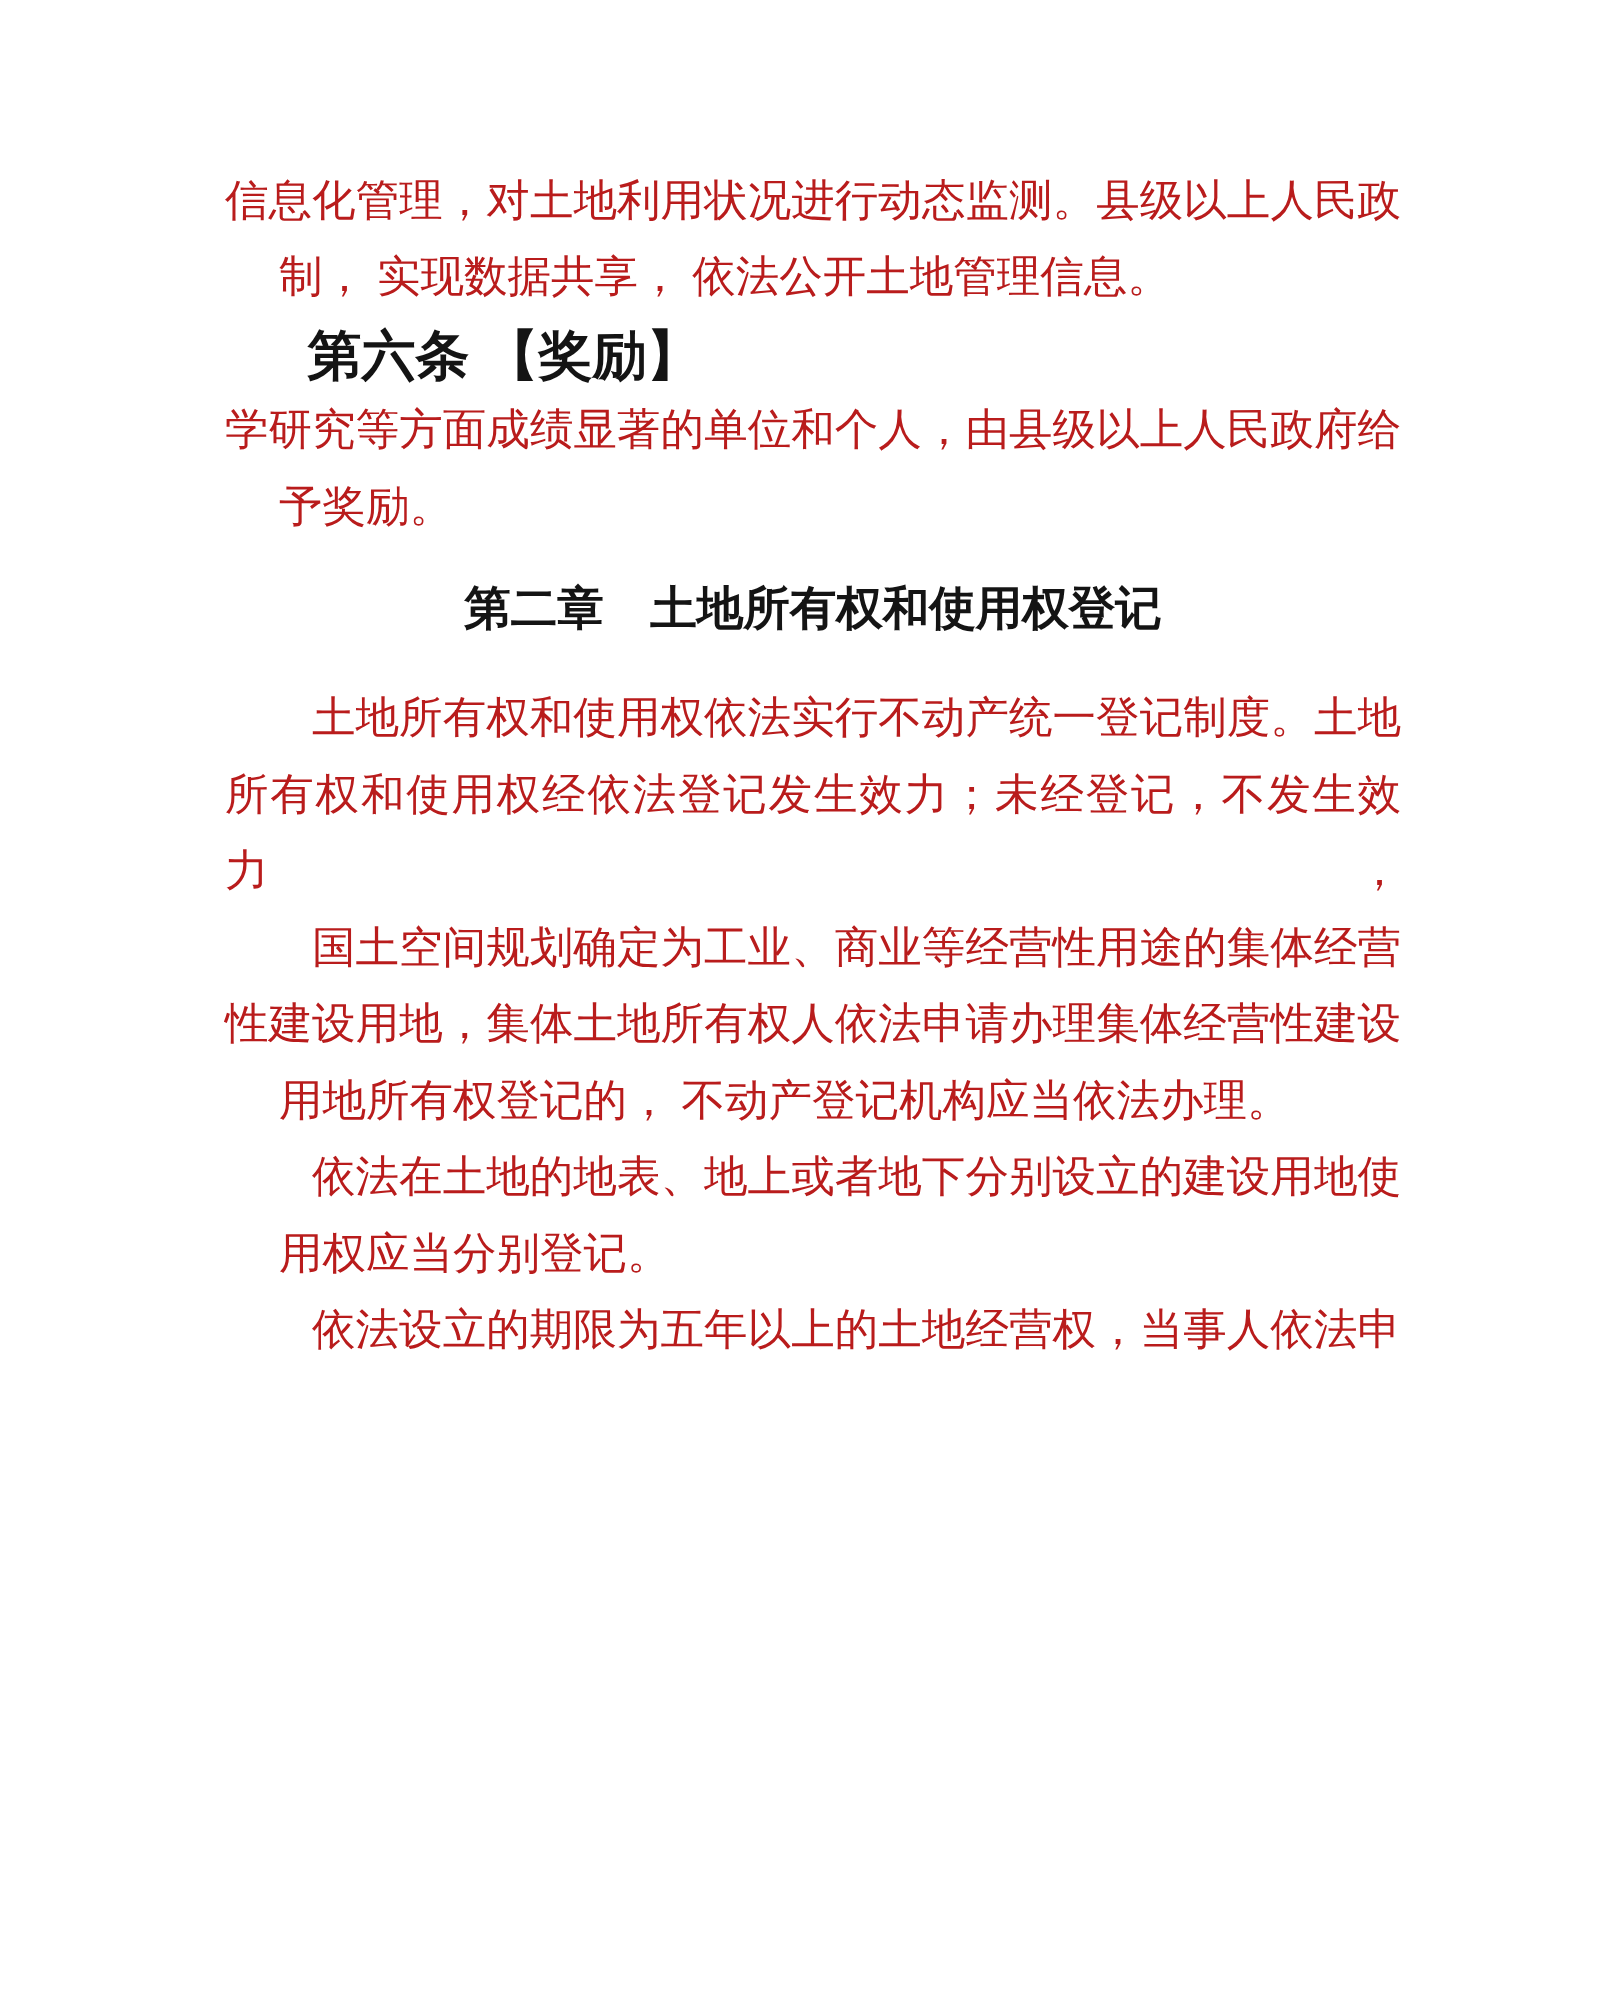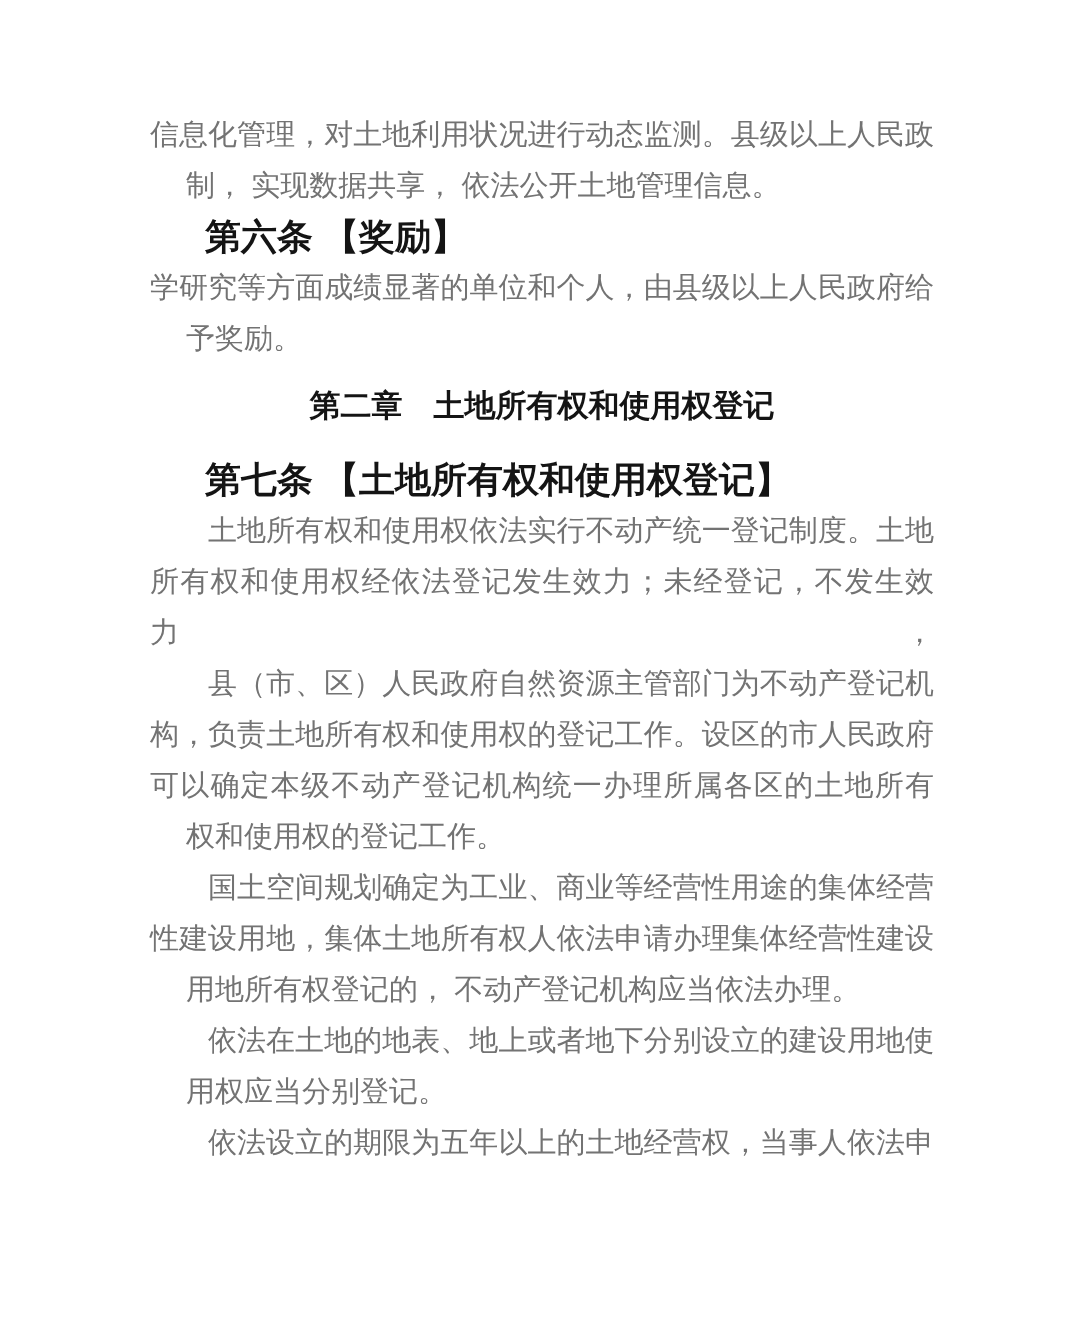--- a/index.html
+++ b/index.html
@@ -11,21 +11,21 @@
   }
   .page {
     box-sizing: border-box;
     width: 1080px; height: 1328px;
     padding: 109px 146px 0 150px;
   }
   .ln {
     font-family: "Liberation Serif", serif;
     font-size: 29px;
     line-height: 51px;
-    color: #737373;
+    color: #b91c1c;
     text-align: justify;
     text-align-last: justify;
     letter-spacing: 0;
   }
   .ln-end { text-align-last: left; margin-left: 36px; }
   .ind { text-indent: 58px; }
   .h-art {
     font-family: "Liberation Sans", sans-serif;
     font-weight: 700;
     font-size: 36px;
@@ -57,30 +57,23 @@
   </div>
 
   <div class="h-art">第六条 【奖励】</div>
   <div>
     <div class="ln">学研究等方面成绩显著的单位和个人，由县级以上人民政府给</div>
     <div class="ln ln-end">予奖励。</div>
   </div>
 
   <div class="h-chap">第二章　土地所有权和使用权登记</div>
 
-  <div class="h-art">第七条 【土地所有权和使用权登记】</div>
   <div>
     <div class="ln ind">土地所有权和使用权依法实行不动产统一登记制度。土地</div>
     <div class="ln">所有权和使用权经依法登记发生效力；未经登记，不发生效力，</div>
-  </div>
-  <div>
-    <div class="ln ind">县（市、区）人民政府自然资源主管部门为不动产登记机</div>
-    <div class="ln">构，负责土地所有权和使用权的登记工作。设区的市人民政府</div>
-    <div class="ln">可以确定本级不动产登记机构统一办理所属各区的土地所有</div>
-    <div class="ln ln-end">权和使用权的登记工作。</div>
   </div>
 
   <div>
     <div class="ln ind">国土空间规划确定为工业、商业等经营性用途的集体经营</div>
     <div class="ln">性建设用地，集体土地所有权人依法申请办理集体经营性建设</div>
     <div class="ln ln-end">用地所有权登记的， 不动产登记机构应当依法办理。</div>
   </div>
   <div>
     <div class="ln ind">依法在土地的地表、地上或者地下分别设立的建设用地使</div>
     <div class="ln ln-end">用权应当分别登记。</div>

